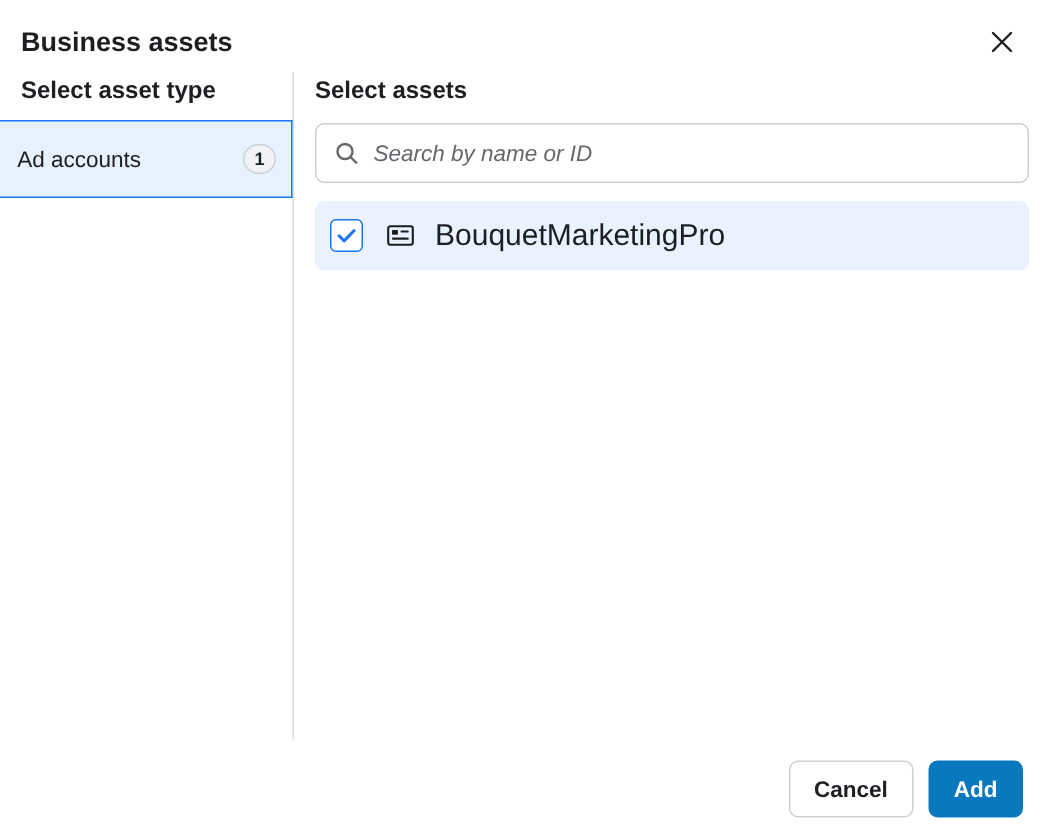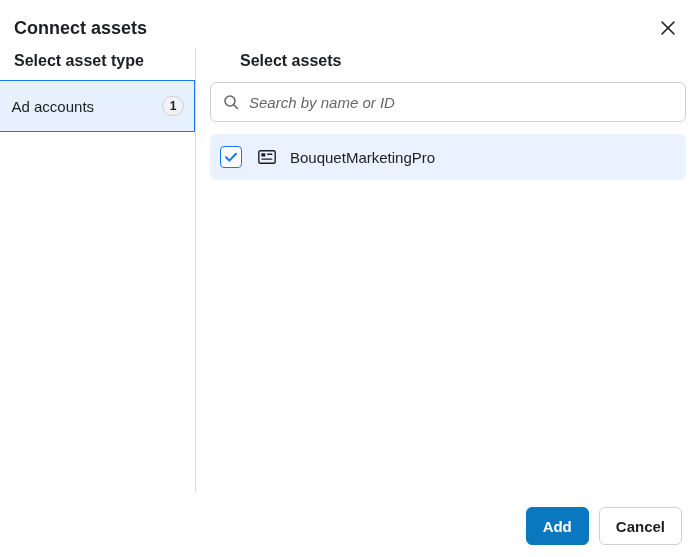--- a/index.html
+++ b/index.html
@@ -88,21 +88,20 @@
     .right-pane {
       flex: 1;
       display: flex;
       flex-direction: column;
       padding-left: 14px;
       padding-right: 14px;
     }
     .right-pane .pane-title {
       padding-left: 0;
       padding-right: 0;
-      margin-left: 30px;
     }
     .search-box {
       display: flex;
       align-items: center;
       gap: 10px;
       border: 1px solid #ccd0d5;
       border-radius: 6px;
       height: 40px;
       padding: 0 12px;
       margin-top: 2px;
@@ -145,21 +144,21 @@
       margin-right: 16px;
       flex: 0 0 22px;
     }
     .asset-icon {
       margin-right: 14px;
       display: flex;
       align-items: center;
       justify-content: center;
     }
     .asset-name {
-      font-size: 15px;
+      font-size: 20px;
       color: #1c1e21;
     }
     .footer {
       position: absolute;
       bottom: 12px;
       right: 18px;
       display: flex;
       gap: 10px;
     }
     .btn {
@@ -181,21 +180,21 @@
     .btn-primary {
       background: #0a78be;
       border: 1px solid #0a78be;
       color: #fff;
     }
   </style>
 </head>
 <body>
 
 <div class="header">
-  <h1>Connect assets</h1>
+  <h1>Business assets</h1>
   <button class="close-btn">
     <svg width="16" height="16" viewBox="0 0 16 16" fill="none">
       <path d="M2 2 L14 14 M14 2 L2 14" stroke="#1c1e21" stroke-width="1.6" stroke-linecap="round"></path>
     </svg>
   </button>
 </div>
 
 <div class="content">
   <div class="left-pane">
     <div class="pane-title">Select asset type</div>
@@ -231,15 +230,15 @@
             <rect x="3.3" y="8.4" width="11.2" height="1.4" rx="0.7" fill="#1c1e21"></rect>
           </svg>
         </div>
         <span class="asset-name">BouquetMarketingPro</span>
       </div>
     </div>
   </div>
 </div>
 
 <div class="footer">
+  <button class="btn btn-secondary">Cancel</button>
   <button class="btn btn-primary">Add</button>
-  <button class="btn btn-secondary">Cancel</button>
 </div>
 
 </body></html>

